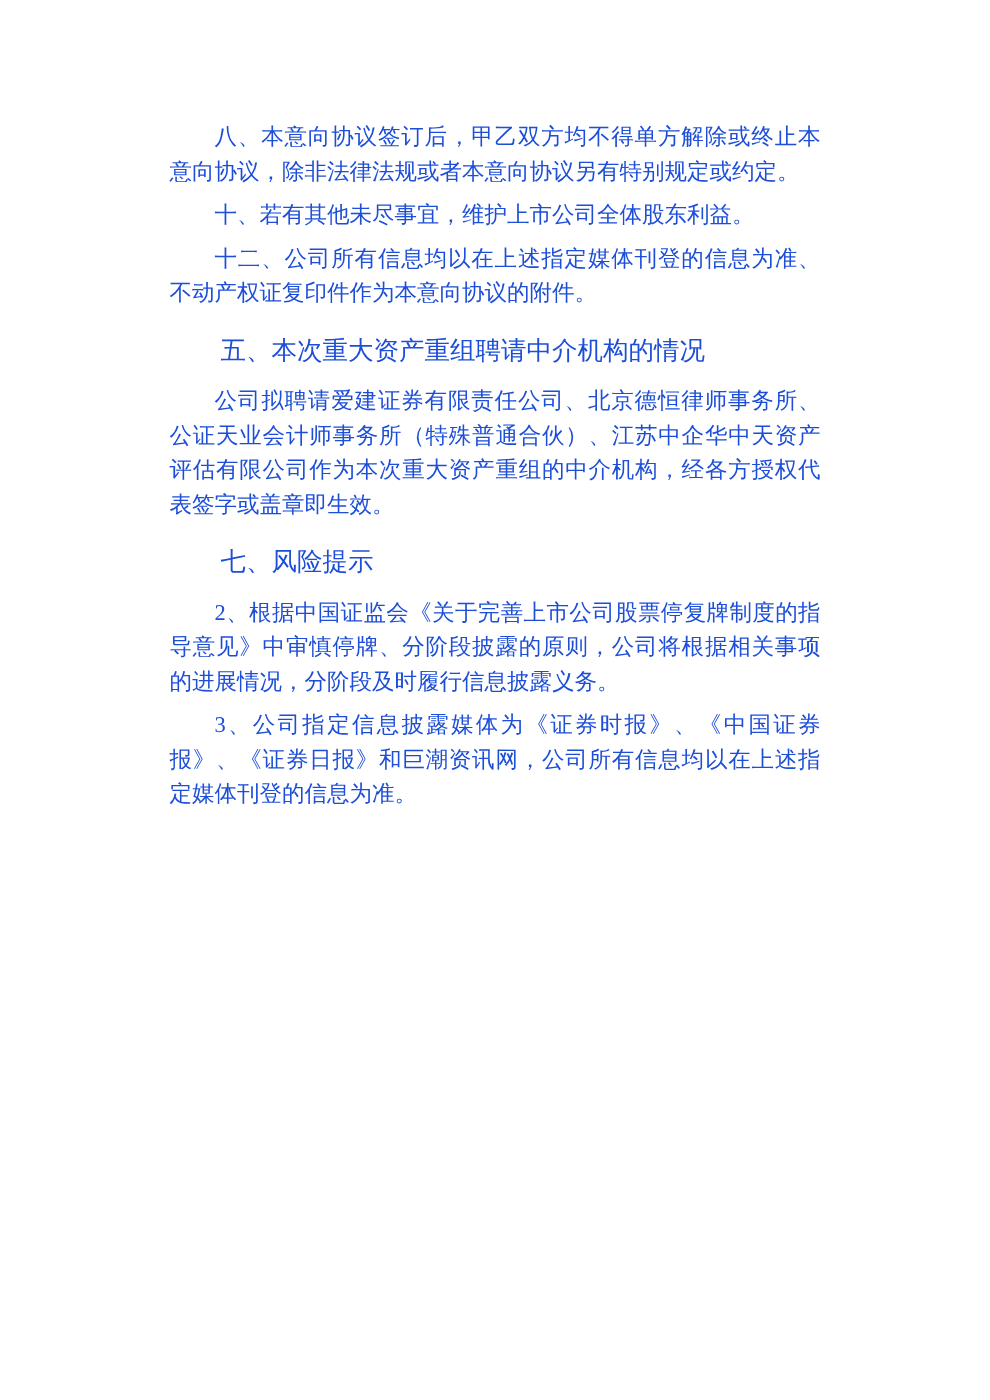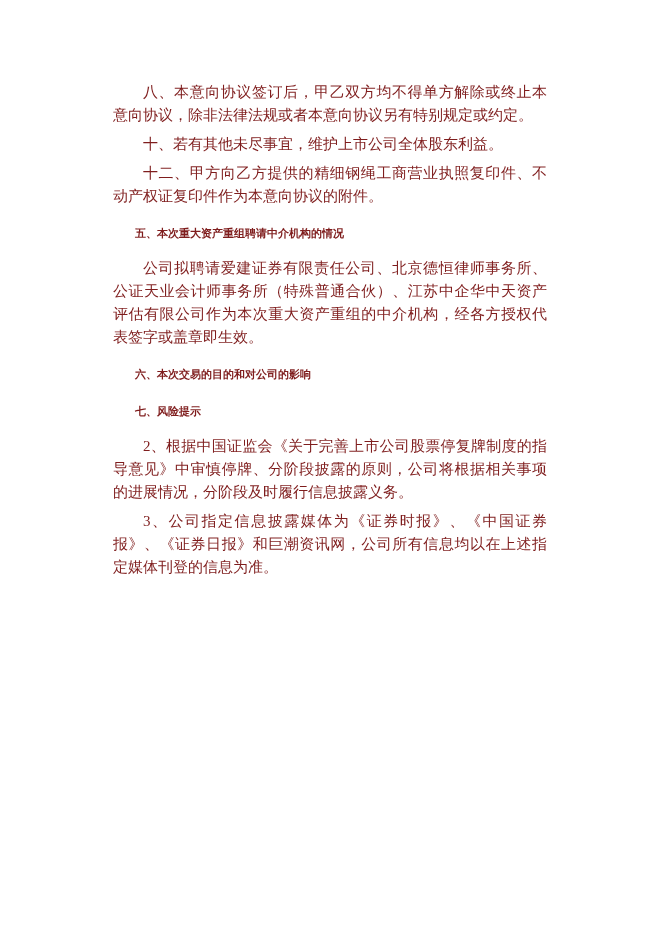--- a/index.html
+++ b/index.html
@@ -12,42 +12,41 @@
     box-sizing: border-box;
     width: 604px;
     height: 933px;
     margin: 0 auto;
     background: #ffffff;
     padding: 81px 85px 40px 85px;
     overflow: hidden;
     font-family: "Liberation Serif", "DejaVu Serif", serif;
     font-size: 15px;
     line-height: 23px;
-    color: #7f1d1d;
+    color: #1d4ed8;
   }
   .para {
     margin: 0 0 6px 0;
     text-indent: 2em;
     text-align: justify;
     word-break: break-all;
   }
   .heading {
     margin: 14px 0 12px 0;
     text-indent: 2em;
-    font-weight: bold;
-    font-size: 11px;
+    font-weight: normal;
+    font-size: 17px;
     line-height: 23px;
   }
 </style>
 </head>
 <body>
 
 <div class="page">
   <p class="para">八、本意向协议签订后，甲乙双方均不得单方解除或终止本意向协议，除非法律法规或者本意向协议另有特别规定或约定。</p>
   <p class="para">十、若有其他未尽事宜，维护上市公司全体股东利益。</p>
-  <p class="para">十二、甲方向乙方提供的精细钢绳工商营业执照复印件、不动产权证复印件作为本意向协议的附件。</p>
+  <p class="para">十二、公司所有信息均以在上述指定媒体刊登的信息为准、不动产权证复印件作为本意向协议的附件。</p>
   <h2 class="heading">五、本次重大资产重组聘请中介机构的情况</h2>
   <p class="para">公司拟聘请爱建证券有限责任公司、北京德恒律师事务所、公证天业会计师事务所（特殊普通合伙）、江苏中企华中天资产评估有限公司作为本次重大资产重组的中介机构，经各方授权代表签字或盖章即生效。</p>
-  <h2 class="heading">六、本次交易的目的和对公司的影响</h2>
   <h2 class="heading">七、风险提示</h2>
   <p class="para">2、根据中国证监会《关于完善上市公司股票停复牌制度的指导意见》中审慎停牌、分阶段披露的原则，公司将根据相关事项的进展情况，分阶段及时履行信息披露义务。</p>
   <p class="para">3、公司指定信息披露媒体为《证券时报》、《中国证券报》、《证券日报》和巨潮资讯网，公司所有信息均以在上述指定媒体刊登的信息为准。</p>
 </div>
 
 </body></html>

